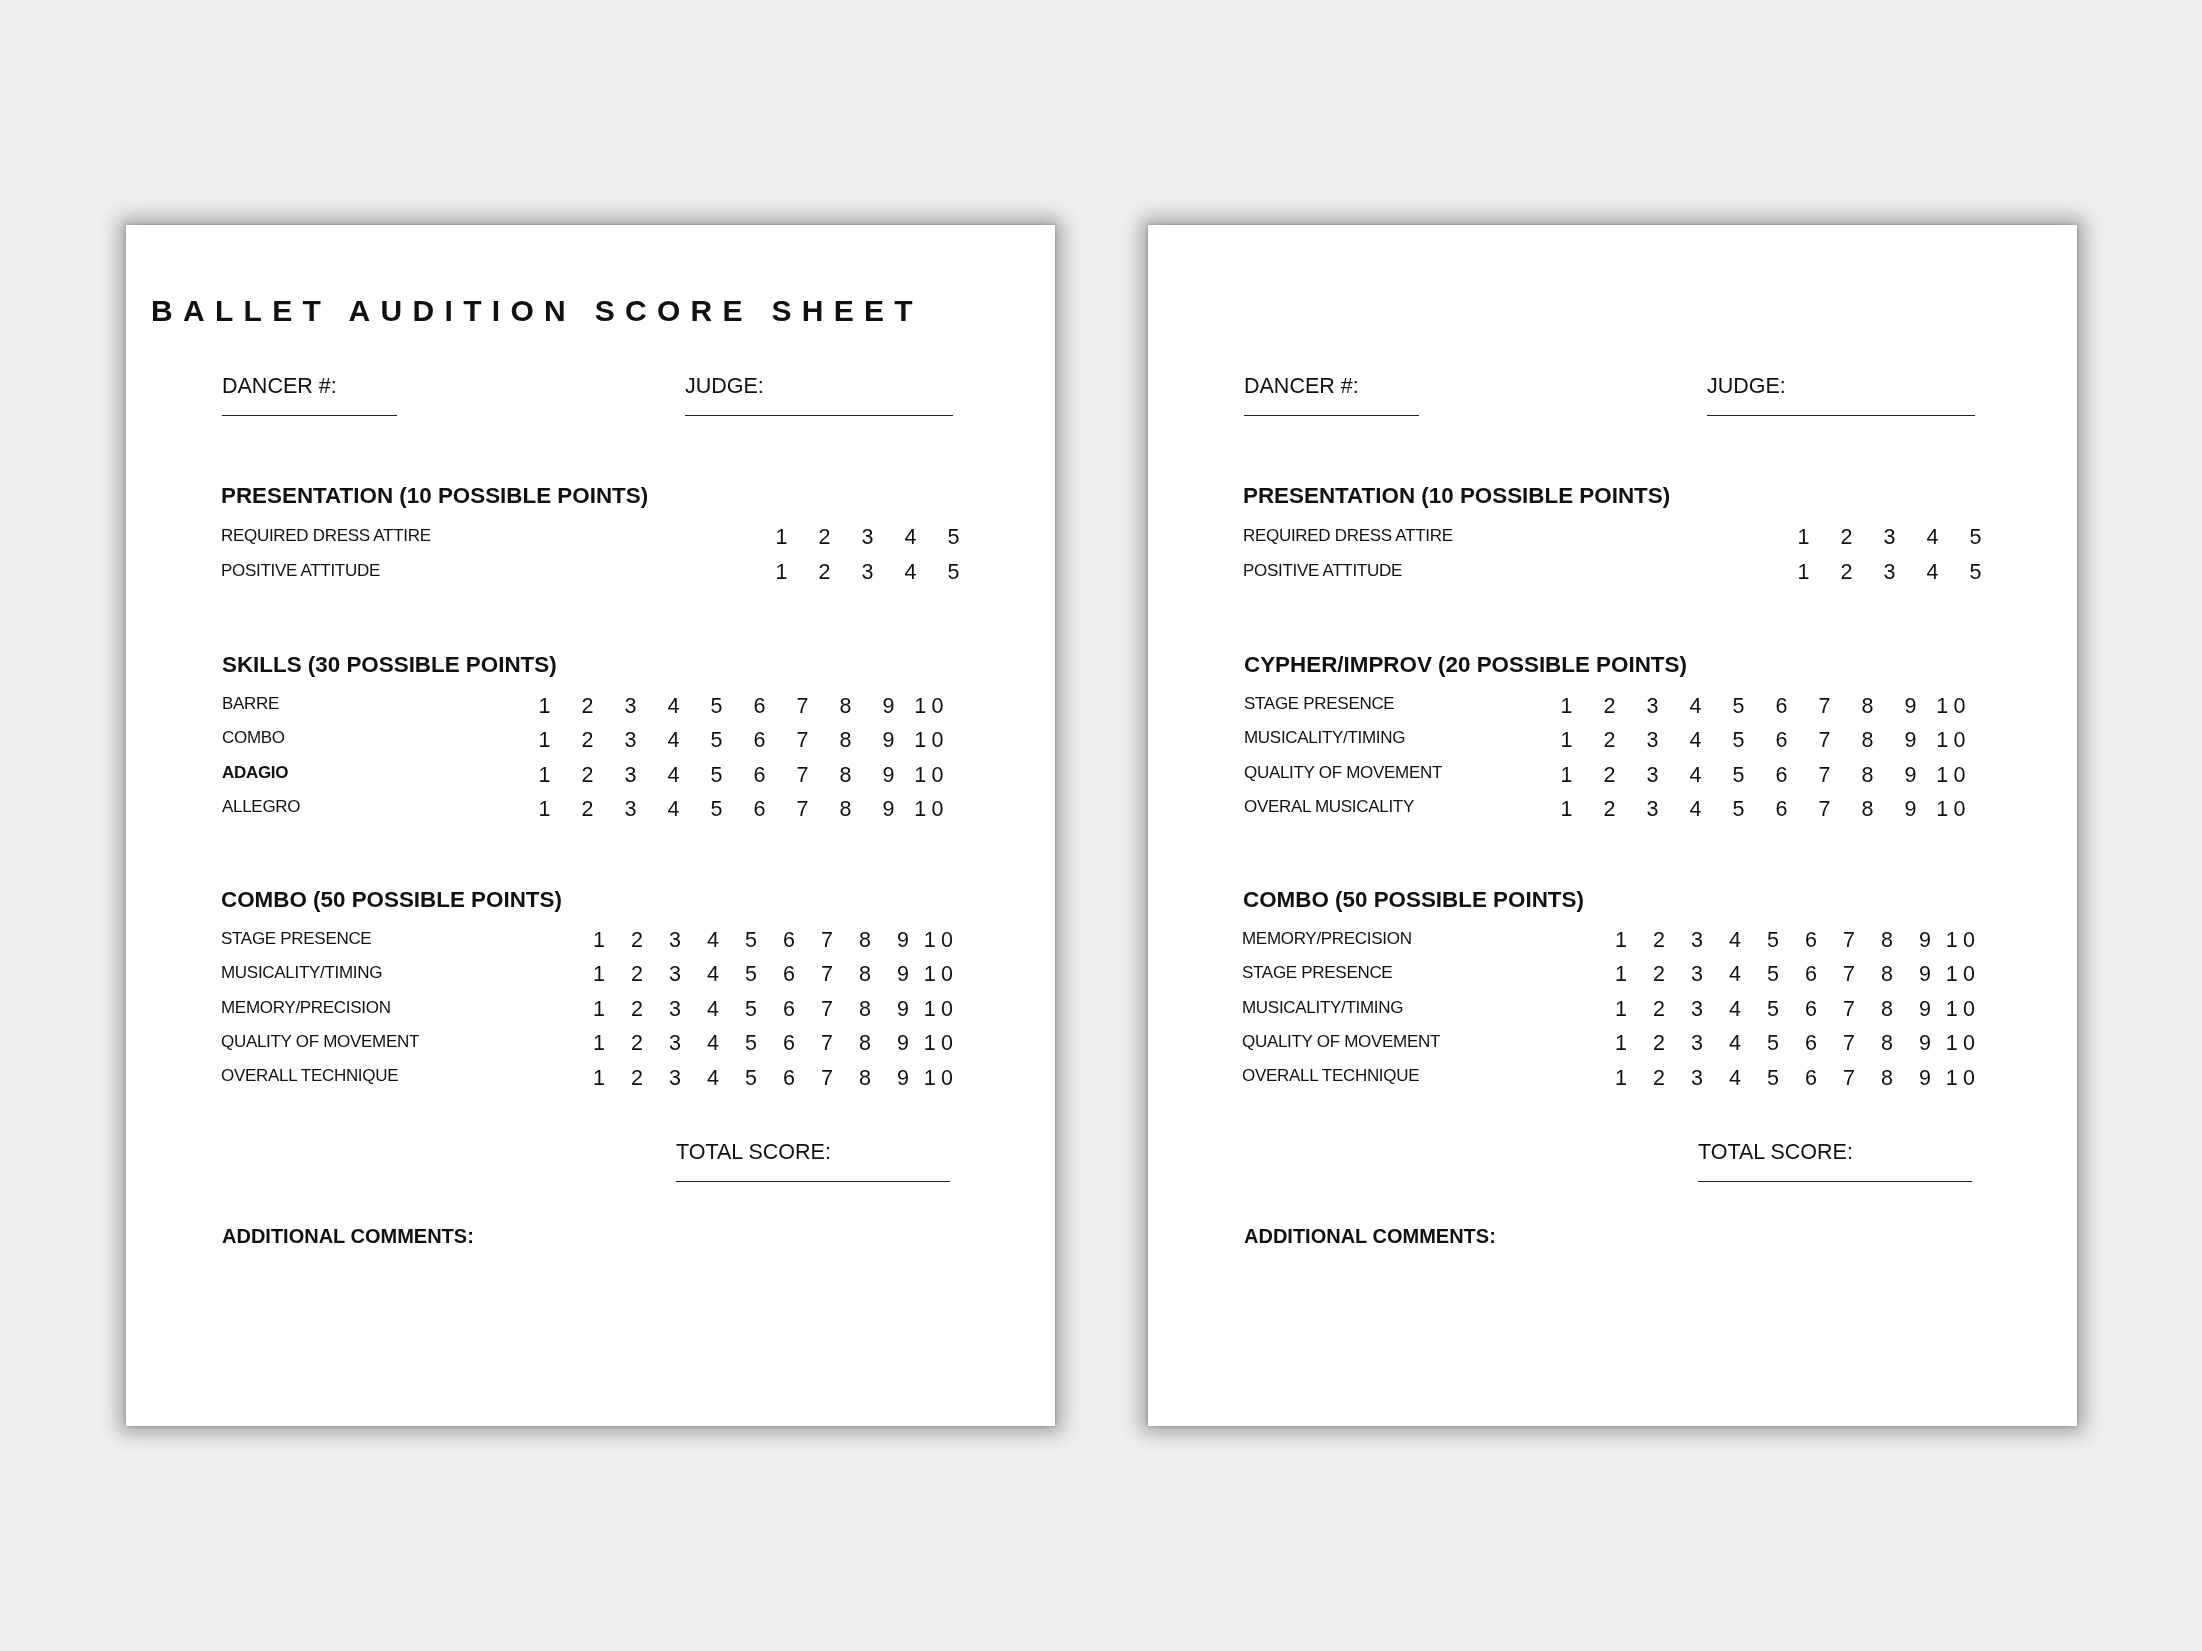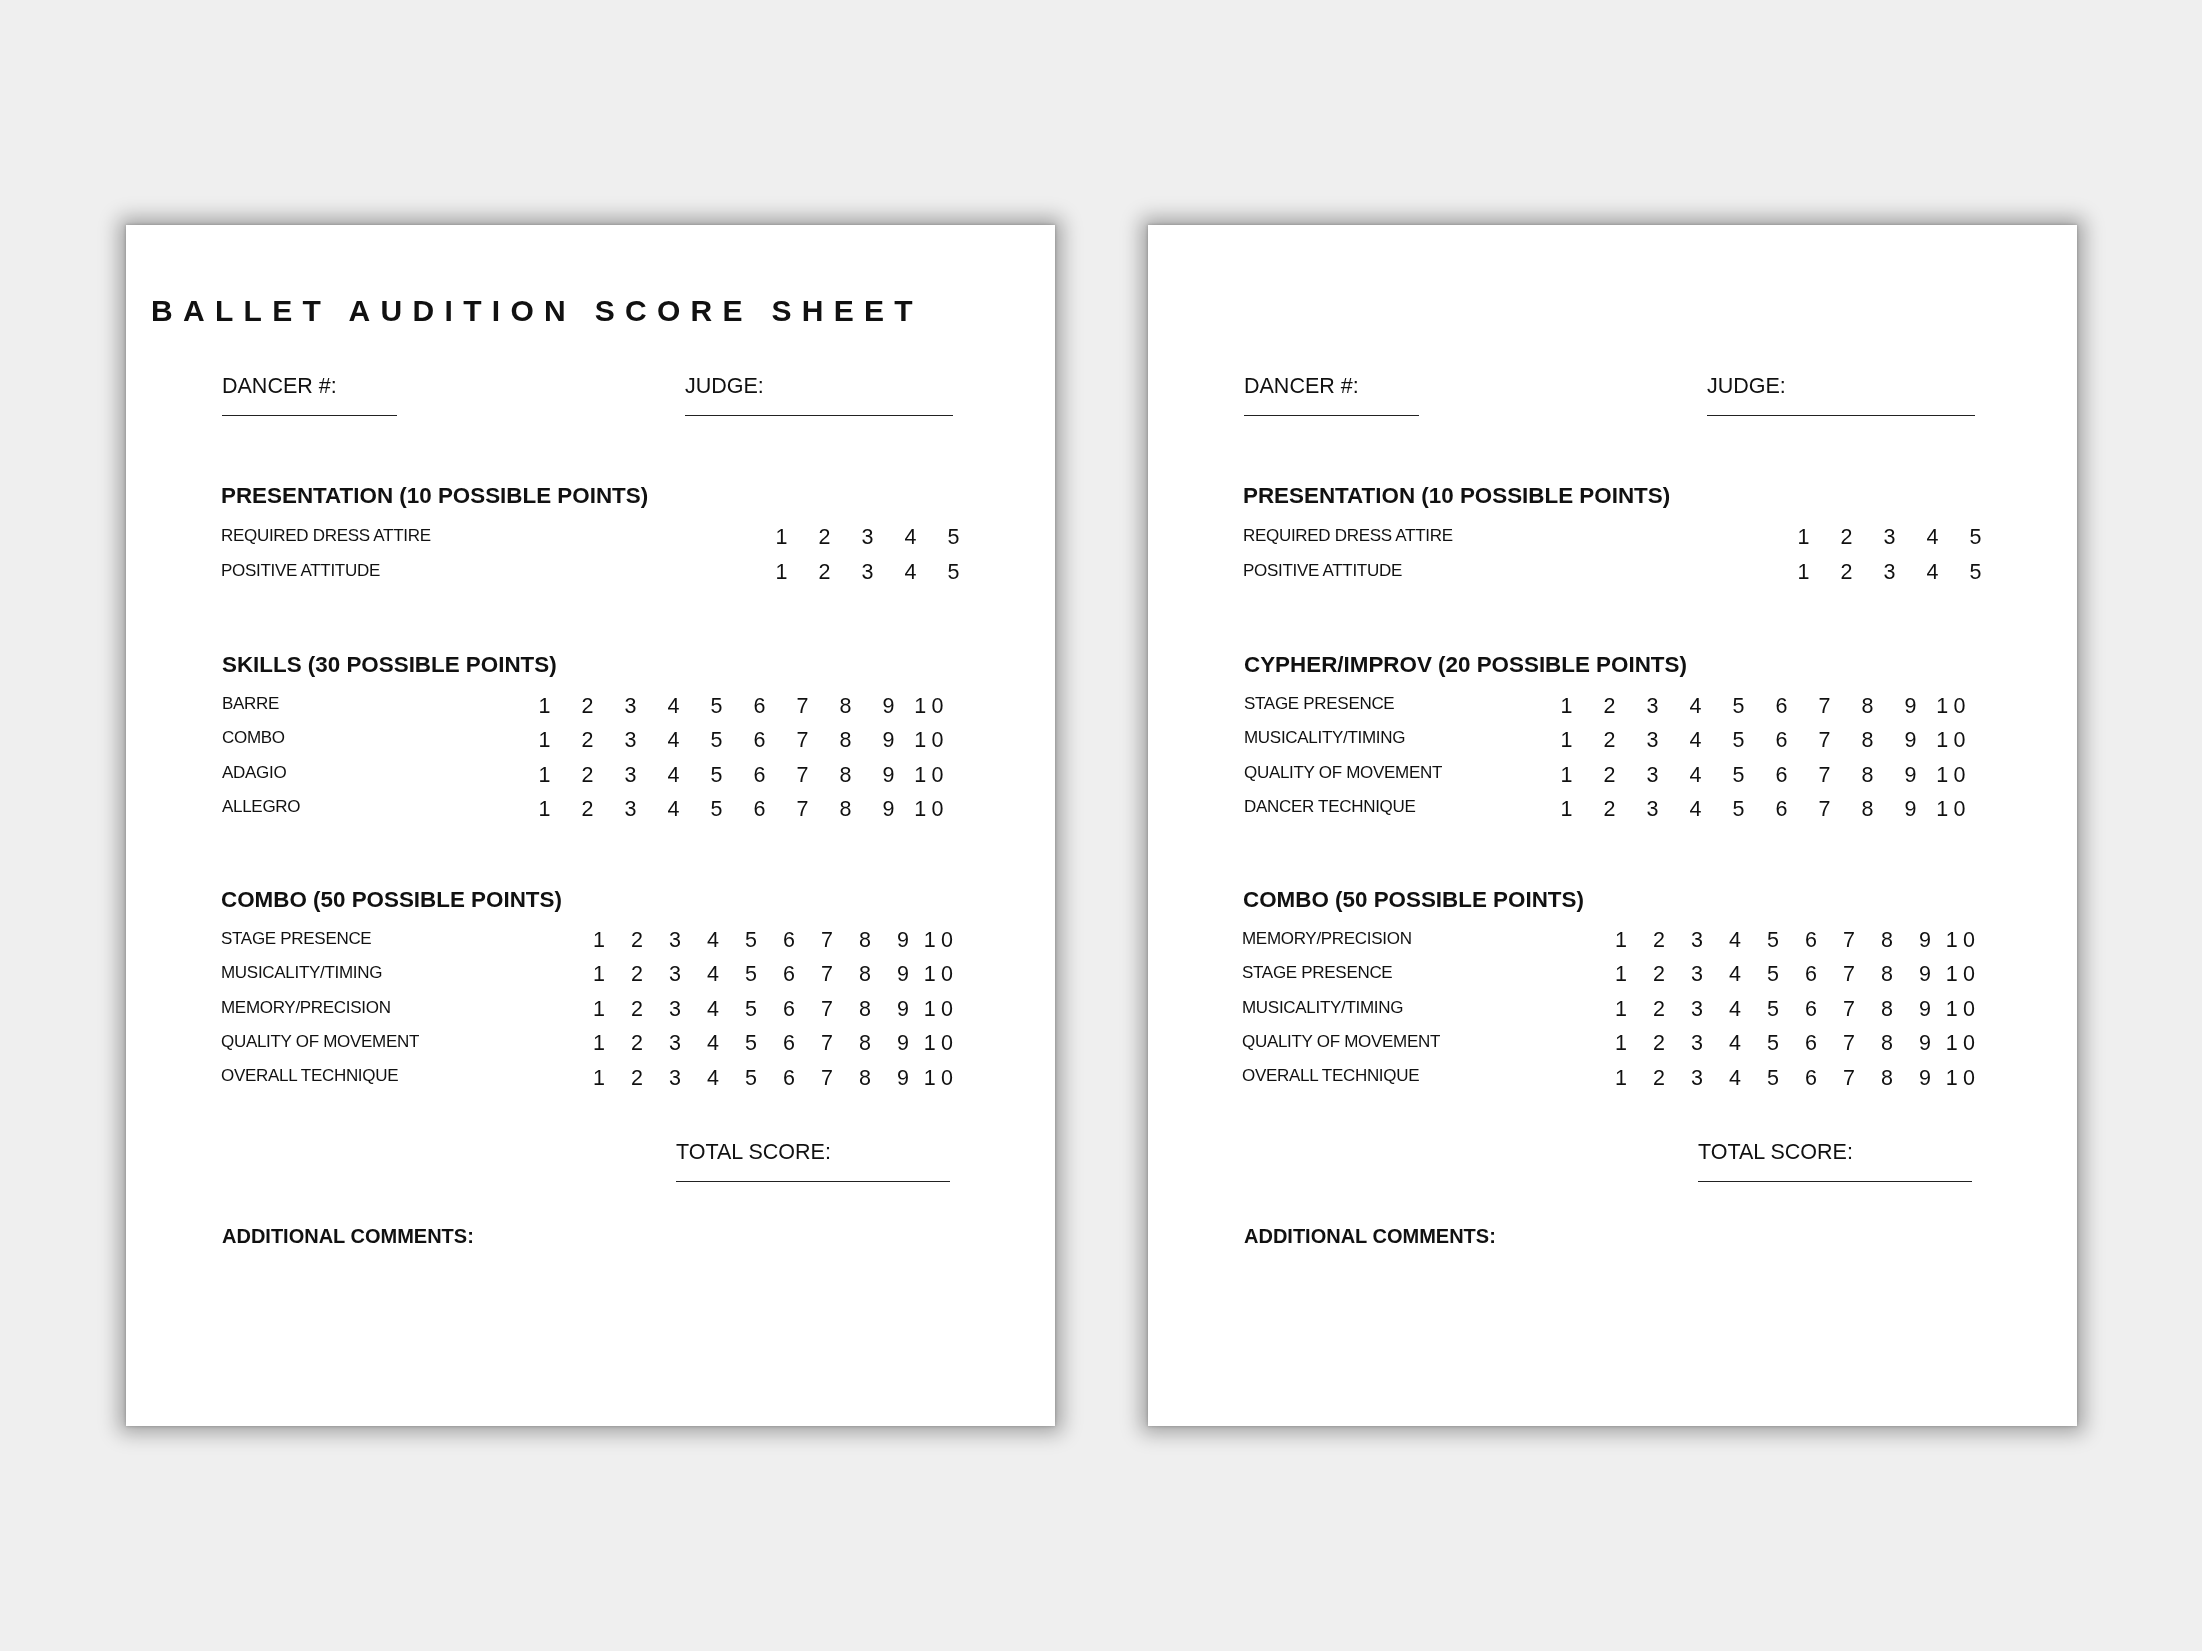--- a/index.html
+++ b/index.html
@@ -117,21 +117,21 @@
       <span>2</span>
       <span>3</span>
       <span>4</span>
       <span>5</span>
       <span>6</span>
       <span>7</span>
       <span>8</span>
       <span>9</span>
       <span class="ten">10</span>
   </div>
-  <div class="abs row-label" style="left:96px; top:538px;">ADAGIO</div>
+  <div class="abs row-label" style="left:96px; top:538px;font-weight:bold;">ADAGIO</div>
   <div class="abs nums s10" style="left:397px; top:538px;">
     <span>1</span>
       <span>2</span>
       <span>3</span>
       <span>4</span>
       <span>5</span>
       <span>6</span>
       <span>7</span>
       <span>8</span>
       <span>9</span>
@@ -289,21 +289,21 @@
       <span>2</span>
       <span>3</span>
       <span>4</span>
       <span>5</span>
       <span>6</span>
       <span>7</span>
       <span>8</span>
       <span>9</span>
       <span class="ten">10</span>
   </div>
-  <div class="abs row-label" style="left:96px; top:572px;">DANCER TECHNIQUE</div>
+  <div class="abs row-label" style="left:96px; top:572px;">OVERAL MUSICALITY</div>
   <div class="abs nums s10" style="left:397px; top:572px;">
     <span>1</span>
       <span>2</span>
       <span>3</span>
       <span>4</span>
       <span>5</span>
       <span>6</span>
       <span>7</span>
       <span>8</span>
       <span>9</span>

